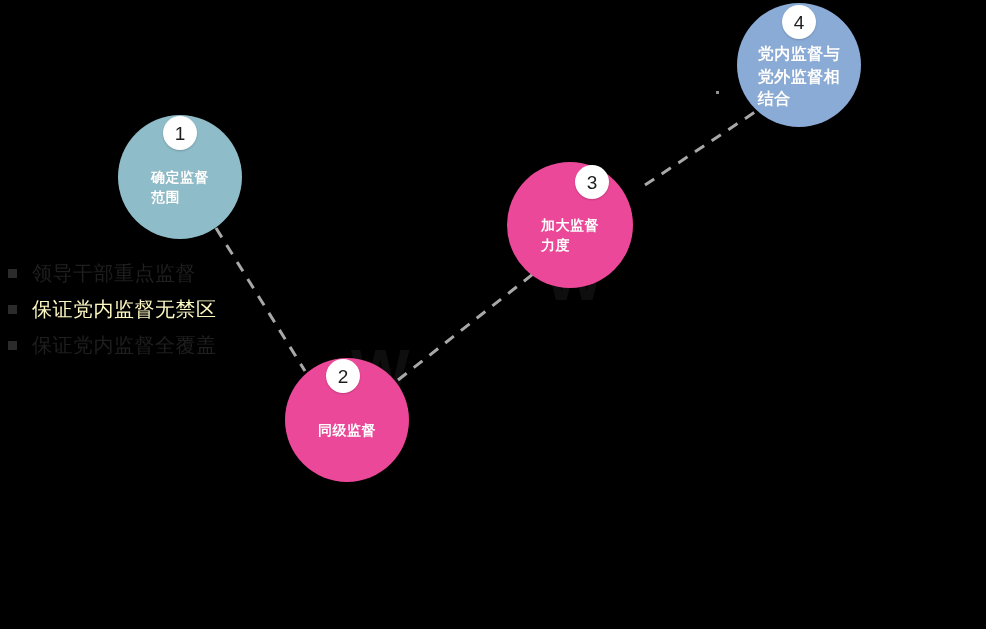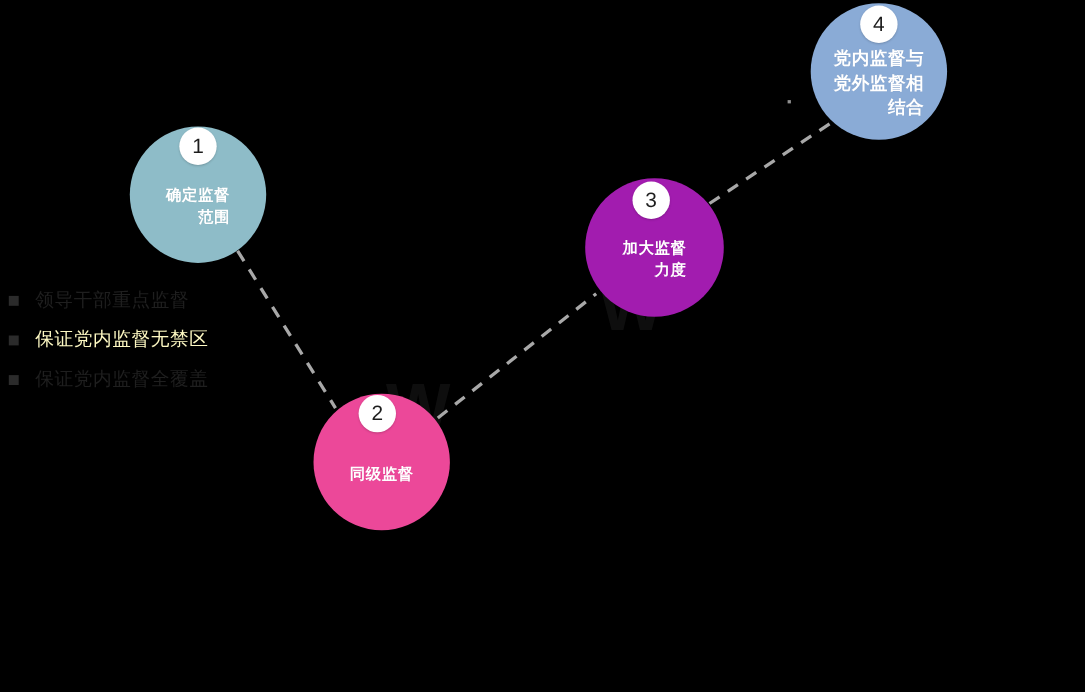--- a/index.html
+++ b/index.html
@@ -35,21 +35,21 @@
     pointer-events: none;
   }
 
   
   .node {
     position: absolute;
     border-radius: 50%;
     display: flex;
     align-items: center;
     justify-content: center;
-    text-align: right;
+    text-align: left;
     box-sizing: border-box;
   }
   .node-label {
     color: #ffffff;
     font-size: 14px;
     font-weight: bold;
     line-height: 1.45;
     letter-spacing: 0.5px;
     padding: 0 10px;
     white-space: pre-line;
@@ -92,21 +92,21 @@
   .bullet-marker {
     width: 9px;
     height: 9px;
     background: #2b2b2b;
     margin-left: 8px;
     margin-right: 15px;
     flex: 0 0 auto;
   }
   .bullet-text {
     color: #1f1f1f;
-    font-size: 17px;
+    font-size: 20px;
     line-height: 1;
     letter-spacing: 0.5px;
     font-family: "DejaVu Sans", "Liberation Sans", sans-serif;
   }
 </style>
 </head>
 <body style="background: rgb(0, 0, 0);">
 
 <div id="stage" style="width: 986px; height: 629px; background: rgb(0, 0, 0);">
 
@@ -134,21 +134,21 @@
     <span>1</span>
   </div>
 
   <div class="node node-2" id="node-2" style="left: 285px; top: 358px; width: 124px; height: 124px; background: #ec4899;">
     <span class="node-label">同级监督</span>
   </div>
   <div class="badge" id="badge-2" style="left: 326px; top: 359px;">
     <span>2</span>
   </div>
 
-  <div class="node node-3" id="node-3" style="left: 532px; top: 162px; width: 126px; height: 126px; background: #a21caf;">
+  <div class="node node-3" id="node-3" style="left: 507px; top: 162px; width: 126px; height: 126px; background: #ec4899;">
     <span class="node-label">加大监督
 力度</span>
   </div>
   <div class="badge" id="badge-3" style="left: 575px; top: 165px;">
     <span>3</span>
   </div>
 
   <div class="node node-4" id="node-4" style="left: 737px; top: 3px; width: 124px; height: 124px; background: rgb(138, 171, 214);">
     <span class="node-label">党内监督与
 党外监督相

